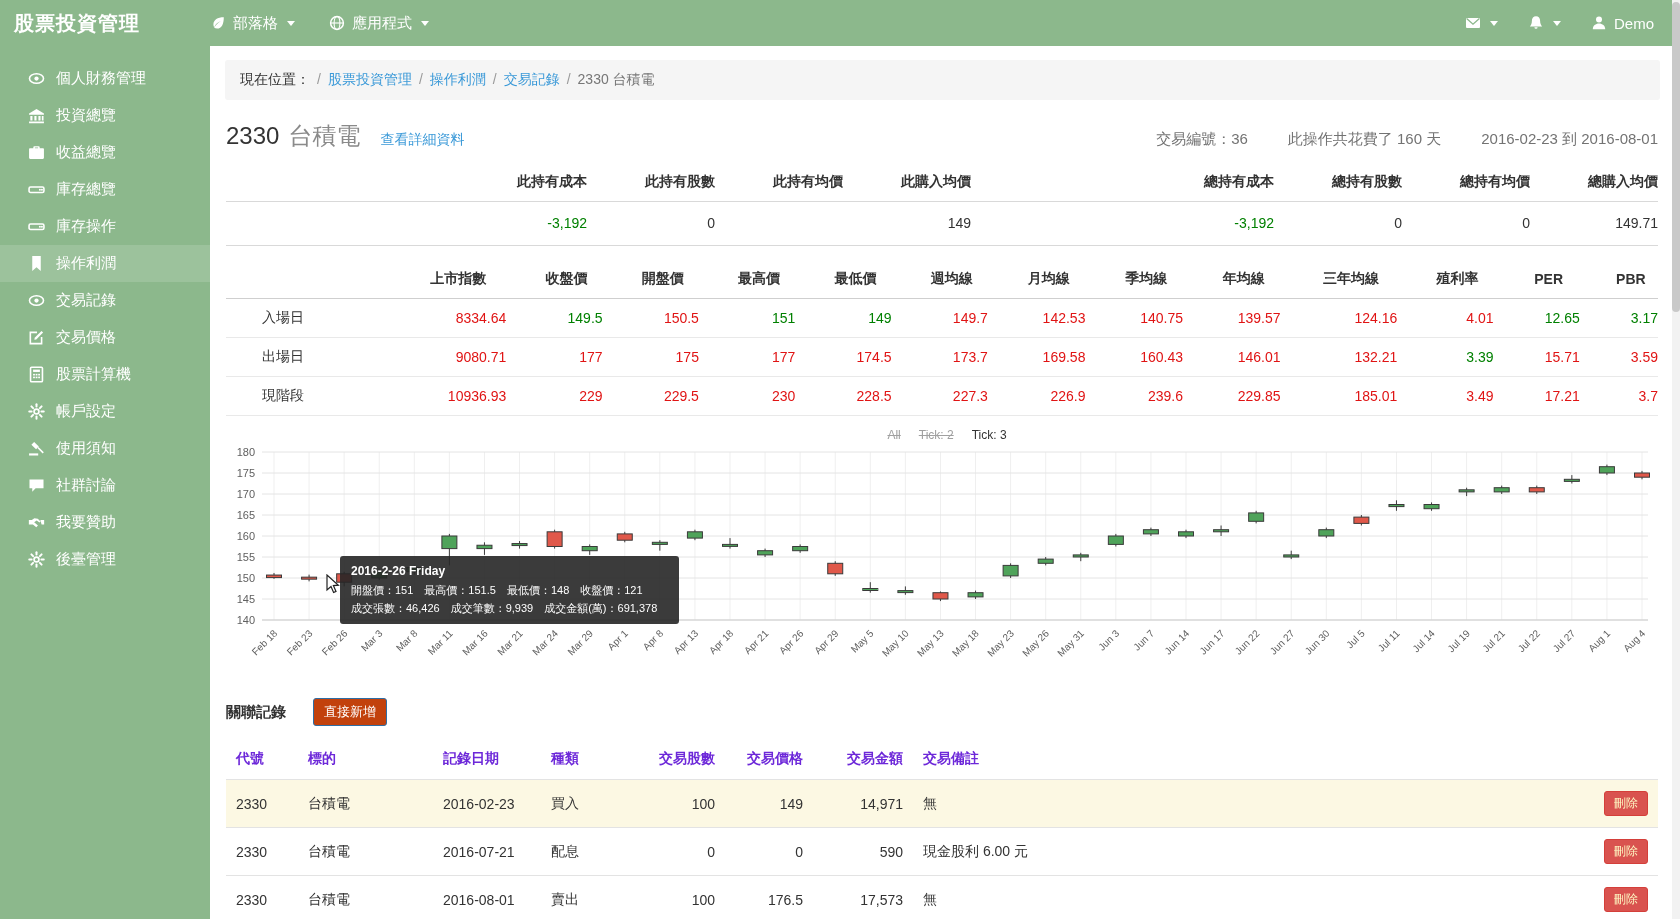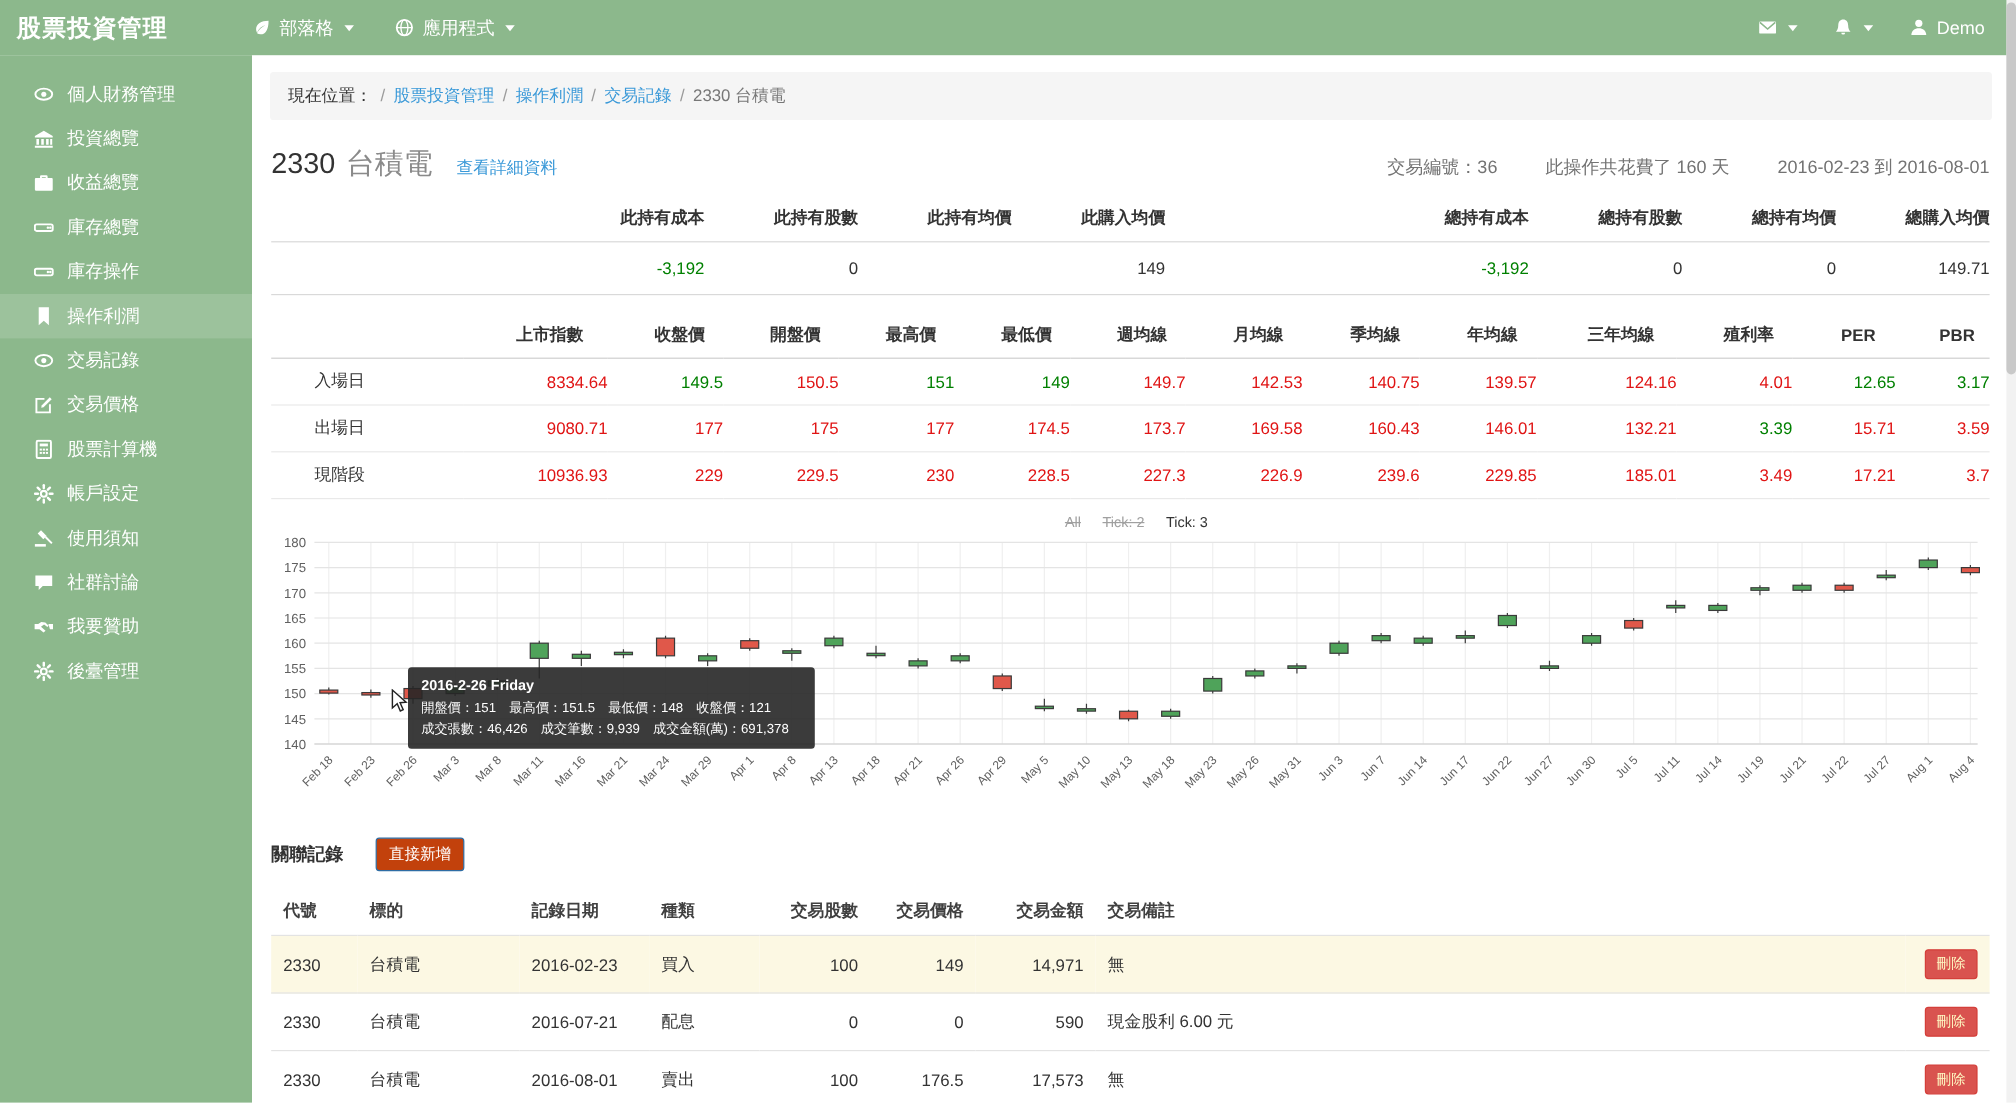--- a/index.html
+++ b/index.html
@@ -64,21 +64,21 @@
   .tip-title { font-weight:bold; font-size:12px; margin-bottom:1px; }
   .tip-row span { margin-right:11px; }
   .cursor-arrow { position:absolute; left:97px; top:154px; z-index:6; }
   
   .related { margin:16px 22px 0 16px; }
   .related-head { display:flex; align-items:center; gap:27px; }
   .related-title { font-size:15px; font-weight:bold; color:#333; }
   .btn-add { background:#c2410c; border:1px solid #2e6da4; color:#fff; font-size:13px;
     padding:4px 10px; border-radius:3px; cursor:pointer; }
   table.rtab { width:100%; border-collapse:collapse; font-size:14px; margin-top:15px; }
-  table.rtab th { font-weight:bold; color:#404040; text-align:left; padding:9px 10px 11px 10px; white-space:nowrap; }
+  table.rtab th { font-weight:bold; color:#6d28d9; text-align:left; padding:9px 10px 11px 10px; white-space:nowrap; }
   table.rtab td { padding:11px 10px; border-top:1px solid #e3e3e3; color:#333; white-space:nowrap; }
   table.rtab tr.warn td { background:#fcf8e3; }
   table.rtab .num { text-align:right; }
   table.rtab td.actions { text-align:right; }
   table.rtab tr:last-child td { border-bottom:1px solid #e3e3e3; }
   .btn-del { background:#d9534f; border:1px solid #d43f3a; color:#fef9c3; font-size:12px;
     padding:3px 9px; border-radius:3px; cursor:pointer; }
   
   .c0{width:72px;} .c1{width:135px;} .c2{width:108px;} .c3{width:92px;}
   .c4{width:92px;} .c5{width:88px;} .c6{width:100px;} .c8{width:70px;}

